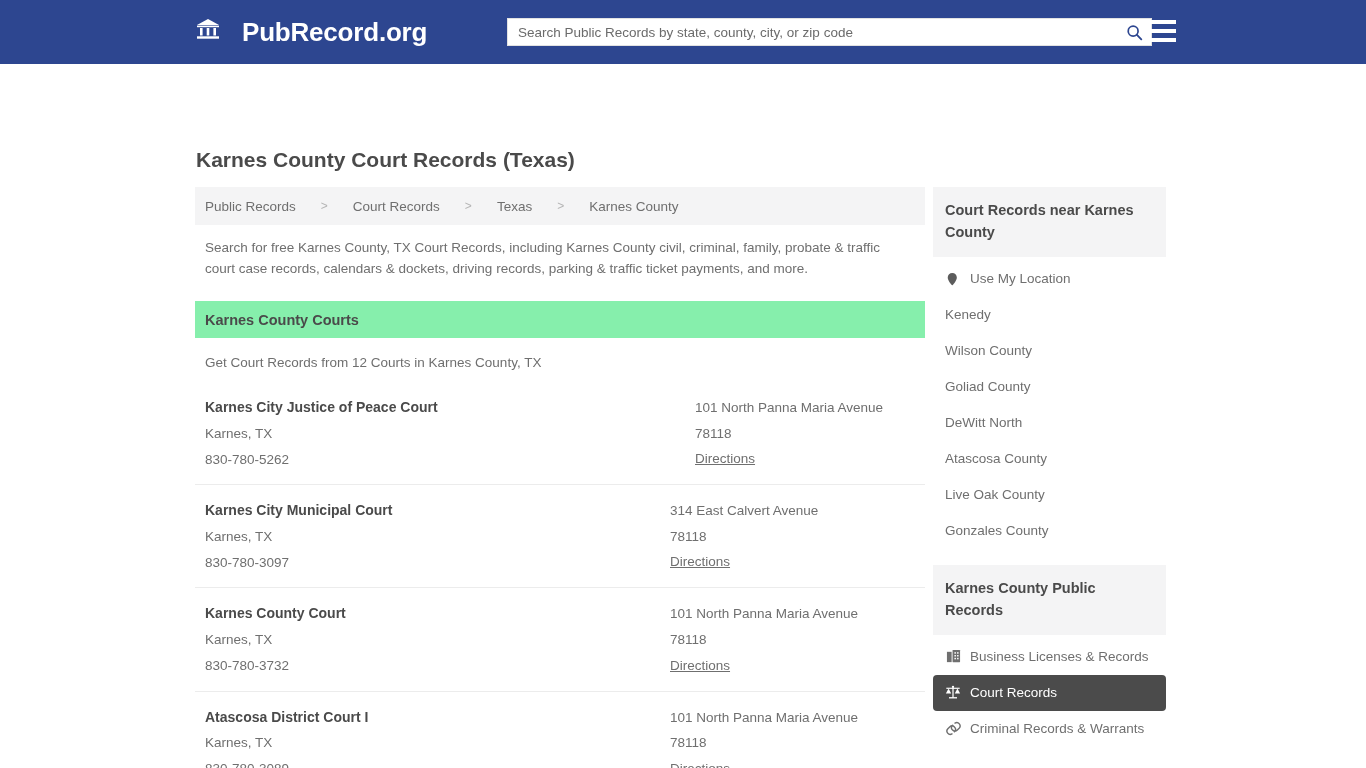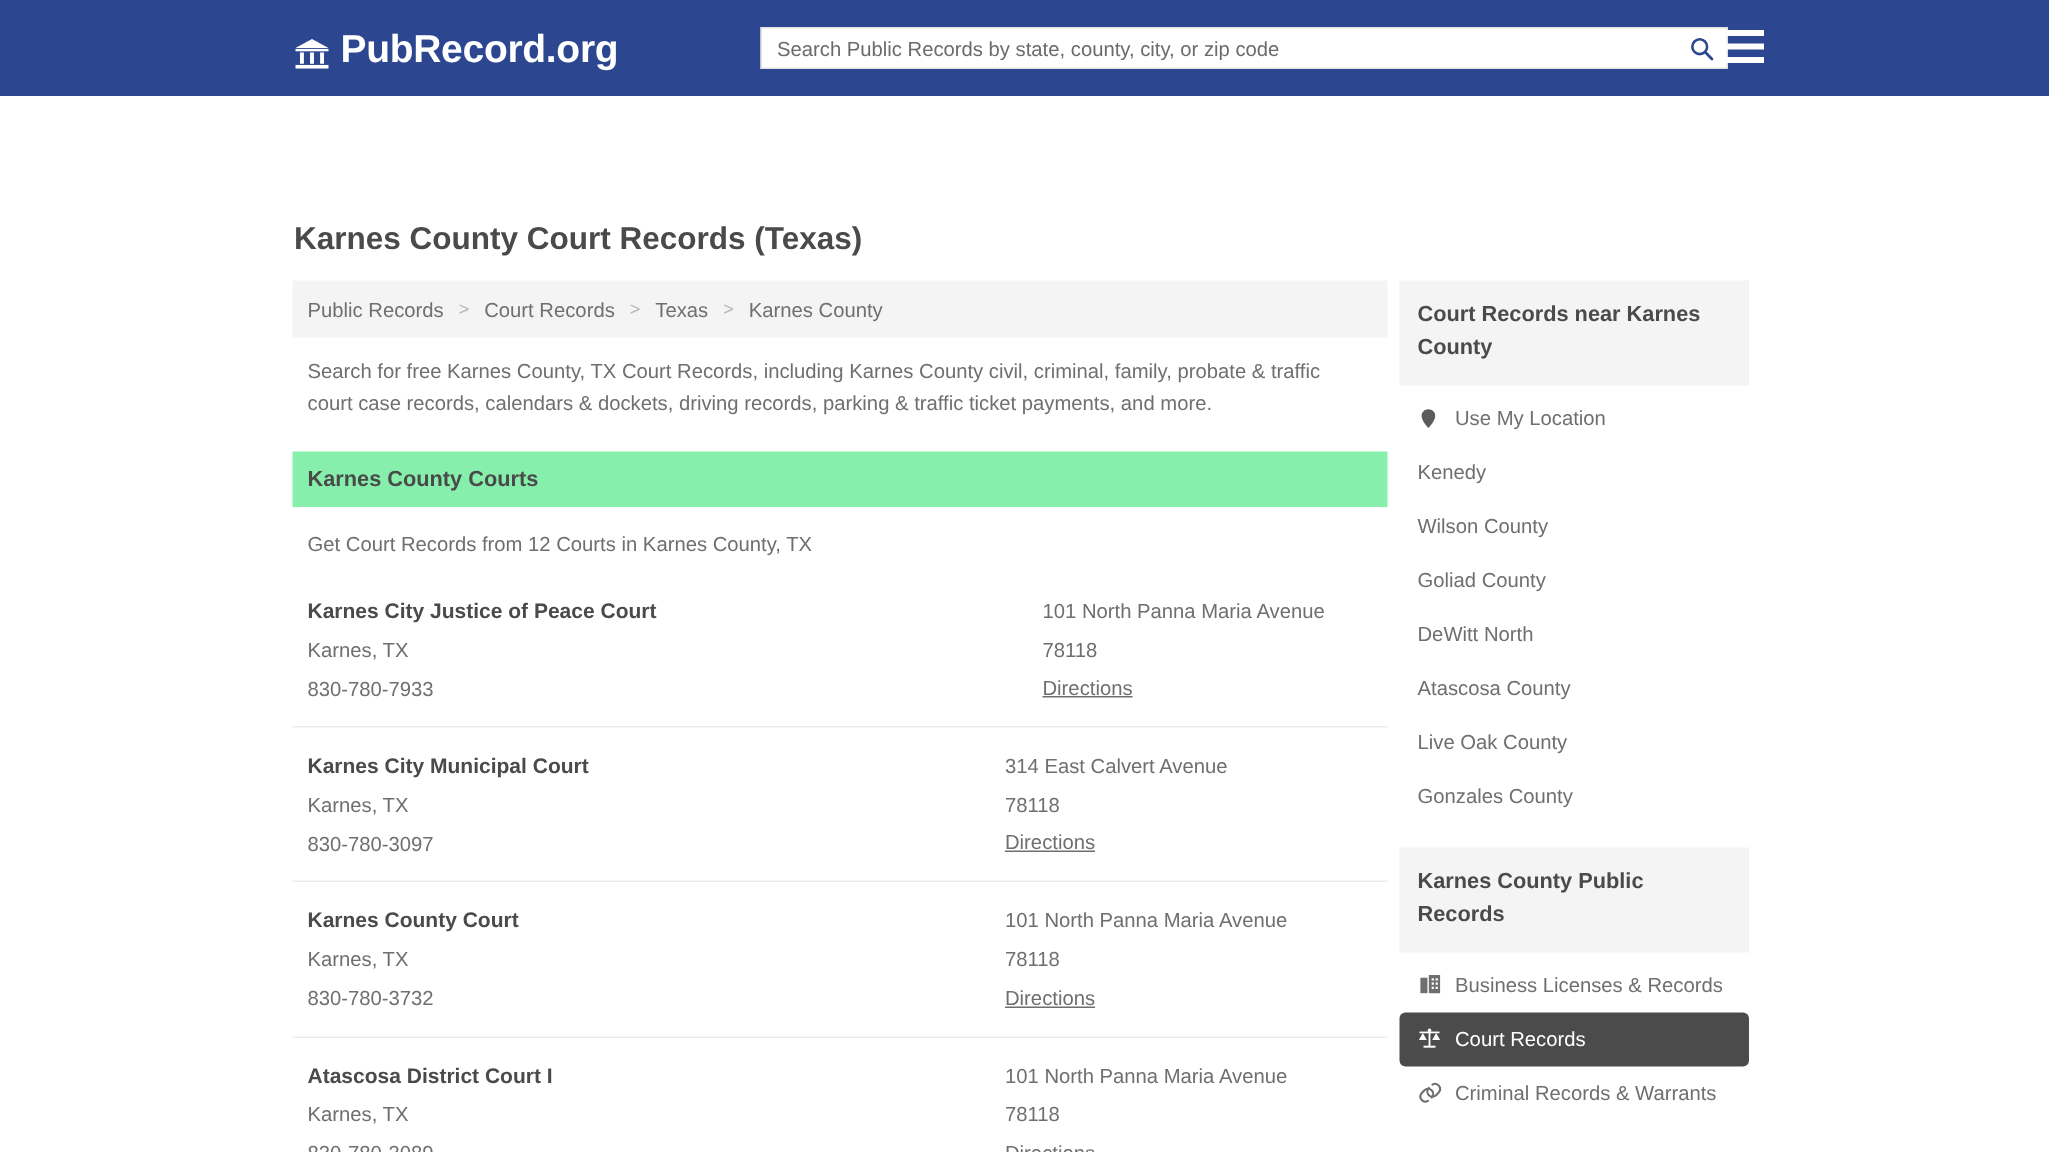--- a/index.html
+++ b/index.html
@@ -16,22 +16,22 @@
   .site-header {
     height: 64px;
     background: #2d4690;
     display: flex;
     align-items: center;
     position: relative;
   }
 
   .brand {
     display: flex;
-    align-items: flex-end;
-    gap: 7px;
+    align-items: flex-start;
+    gap: 22px;
     margin-left: 196px;
     text-decoration: none;
   }
 
   .brand-icon {
     width: 24px;
     height: 24px;
     display: block;
     flex: 0 0 auto;
   }
@@ -129,21 +129,21 @@
     width: 233px;
   }
 
   
   .breadcrumb {
     background: #f4f4f5;
     height: 38px;
     display: flex;
     align-items: center;
     padding: 0 10px;
-    gap: 10px;
+    gap: 25px;
     font-size: 13.5px;
   }
   .crumb { color: #6f6f6f; text-decoration: none; cursor: pointer; }
   .crumb-sep { color: #b5b5b5; font-size: 12px; }
   .crumb-current { color: #6f6f6f; }
 
   
   .intro {
     margin-top: 13px;
     padding: 0 10px;
@@ -311,21 +311,21 @@
     <div class="section-head">Karnes County Courts</div>
 
     <div class="section-sub">Get Court Records from 12 Courts in Karnes County, TX</div>
 
     <div class="court-list">
 
       <div class="court-row">
         <div class="court-left">
           <div class="court-name">Karnes City Justice of Peace Court</div>
           <div class="court-city">Karnes, TX</div>
-          <div class="court-phone">830-780-7933</div>
+          <div class="court-phone">830-780-5262</div>
         </div>
         <div class="court-right">
           <div class="court-addr">101 North Panna Maria Avenue</div>
           <div class="court-zip">78118</div>
           <a class="court-directions" href="#">Directions</a>
         </div>
       </div>
 
       <div class="court-row">
         <div class="court-left">

